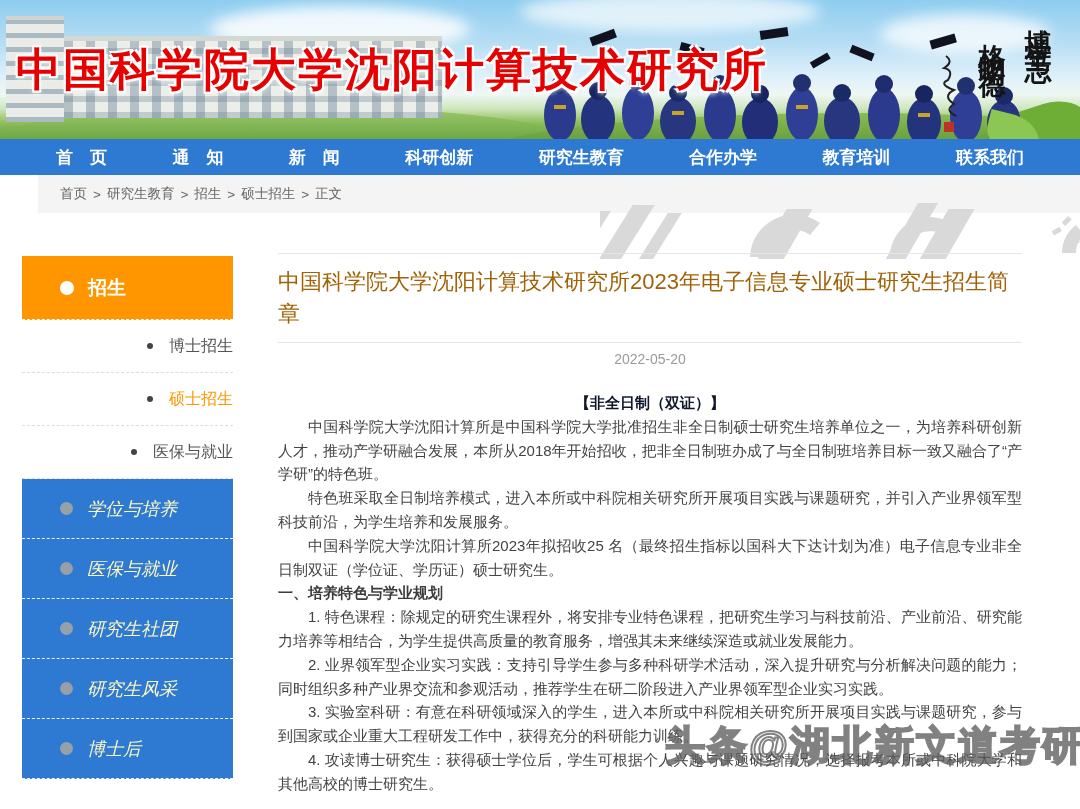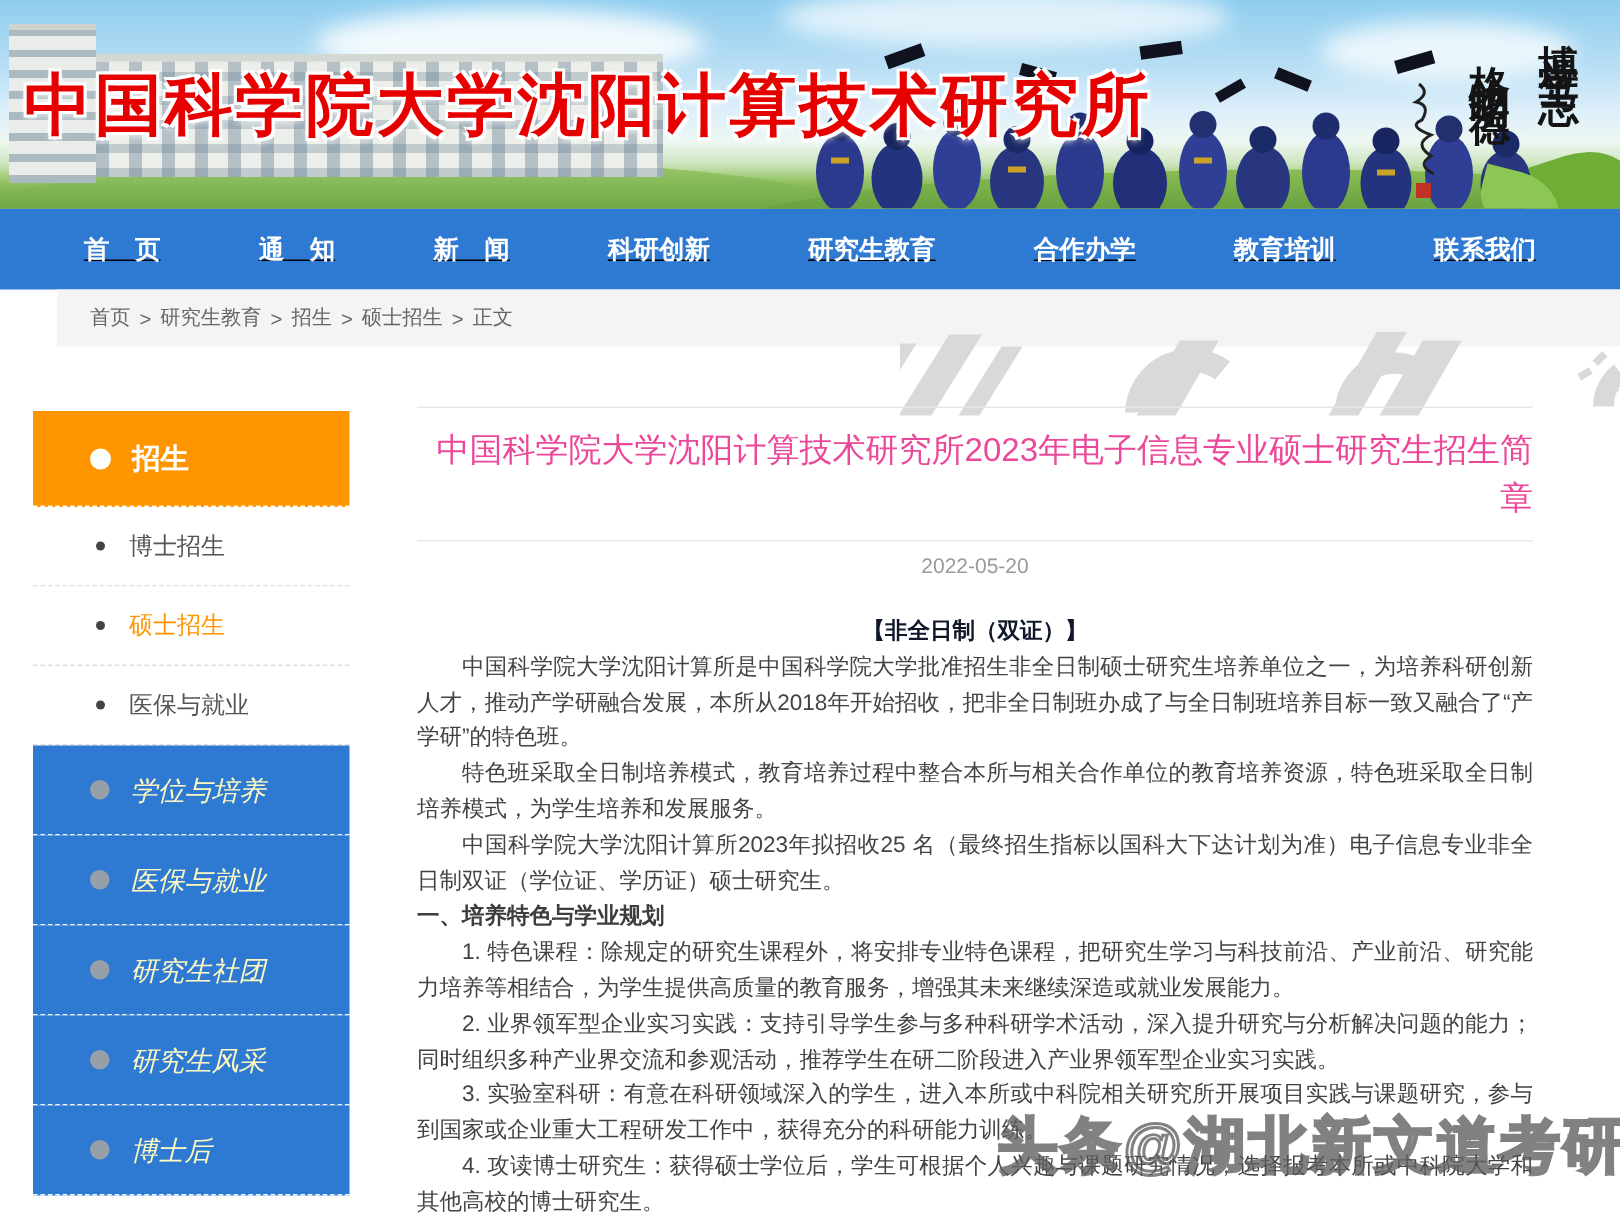--- a/index.html
+++ b/index.html
@@ -33,55 +33,55 @@
     color:#141414; writing-mode:vertical-rl; letter-spacing:9px; font-size:27px; line-height:1; }
   .motto-r { right:28px; }
   .motto-l { right:74px; top:22px; }
   .sig { position:absolute; right:120px; top:52px; }
   .leaf { position:absolute; border-radius:0 60% 0 60%; }
   .l1 { right:-8px; bottom:-6px; width:64px; height:44px; background:#6fae36; transform:rotate(-18deg); }
   .l2 { right:40px; bottom:-16px; width:54px; height:40px; background:#8cc753; transform:rotate(14deg); }
 
   
   .nav { display:flex; align-items:center; justify-content:space-between;
-    width:1080px; height:54px; background:#2e79d1; padding:0 56px;text-decoration:underline; }
+    width:1080px; height:36px; background:#2e79d1; padding:0 56px; }
   .nav-item { color:#fff; font-size:17px; font-weight:bold; white-space:nowrap; cursor:pointer; }
 
   
   .crumbbar { width:1080px; height:38px; background:#f4f4f4; display:flex; align-items:center;
     padding-left:22px; font-size:13.5px; color:#666;margin-left:38px; }
   .crumbbar span { margin-right:6px; }
   .crumb-link { cursor:pointer; }
 
   
   .content { position:relative; width:1080px; height:617px; background:#fff; }
   .gearmark { position:absolute; top:-10px; right:0; opacity:1; pointer-events:none; }
 
   
   .sidebar { position:absolute; left:22px; top:43px; width:211px; }
   .side-main { height:64px; background:#ff9600; display:flex; align-items:center; padding-left:38px;
     border-bottom:1px dashed rgba(255,255,255,.95); cursor:pointer; }
   .side-main .dot { width:14px; height:14px; border-radius:50%; background:#fff; margin-right:14px; }
   .side-main .lbl { color:#fff; font-size:19px; font-weight:bold; }
   .side-sub { height:53px; display:flex; align-items:center; padding-left:42px; background:#fff; cursor:pointer; }
-  .side-sub:not(:last-child) { border-bottom:1px dashed #ddd; }
+  .side-sub:not(:last-child) { border-bottom:1px dashed #ddd;justify-content:flex-end; }
   .side-sub .dot { width:6px; height:6px; border-radius:50%; background:#444; margin-right:16px; }
   .side-sub .lbl { font-size:16px; color:#555; }
   .side-sub.active .lbl { color:#ff9600; }
   .side-blue { height:60px; background:#2e79d1; display:flex; align-items:center; padding-left:38px;
     border-bottom:1px dashed rgba(255,255,255,.95); cursor:pointer; }
   .side-blue .dot { width:13px; height:13px; border-radius:50%; background:#97a0a8; margin-right:14px; }
   .side-blue .lbl { color:#fef9c3; font-size:18px;font-style:italic; }
 
   
   .main { position:absolute; left:278px; top:23px; width:744px; }
   .rule { border-top:1px solid #e7e7e7; }
   .r1 { margin-top:17px; }
-  .art-title { margin-top:12px; font-size:22px; font-weight:400; color:#ec4899; line-height:32px;
-    text-align:right; letter-spacing:0; }
+  .art-title { margin-top:12px; font-size:22px; font-weight:400; color:#a16207; line-height:32px;
+    text-align:left; letter-spacing:0; }
   .r2 { margin-top:12px; }
   .art-date { margin-top:8px; text-align:center; color:#9a9a9a; font-size:14px; }
   .art-body { margin-top:24px; font-size:15px; color:#434343; line-height:23.8px; text-align:justify; }
   .art-body p { margin:0; }
   .p-indent { text-indent:2em; }
   .p-center { text-align:center; font-weight:bold; color:#0f172a; }
   .p-head { font-weight:bold; color:#3d3d3d; }
 
   
   .wm { position:absolute; right:-4px; top:505px; z-index:5; white-space:nowrap;
@@ -265,21 +265,21 @@
     </div>
 
     <div class="main">
       <div class="rule r1"></div>
       <h1 class="art-title">中国科学院大学沈阳计算技术研究所2023年电子信息专业硕士研究生招生简章</h1>
       <div class="rule r2"></div>
       <div class="art-date">2022-05-20</div>
       <div class="art-body">
         <p class="p-center">【非全日制（双证）】</p>
         <p class="p-indent">中国科学院大学沈阳计算所是中国科学院大学批准招生非全日制硕士研究生培养单位之一，为培养科研创新人才，推动产学研融合发展，本所从2018年开始招收，把非全日制班办成了与全日制班培养目标一致又融合了“产学研”的特色班。</p>
-        <p class="p-indent">特色班采取全日制培养模式，教育培养过程中整合本所与相关合作单位的教育培养资源，特色班采取全日制培养模式，为学生培养和发展服务。</p>
+        <p class="p-indent">特色班采取全日制培养模式，进入本所或中科院相关研究所开展项目实践与课题研究，并引入产业界领军型科技前沿，为学生培养和发展服务。</p>
         <p class="p-indent">中国科学院大学沈阳计算所2023年拟招收25 名（最终招生指标以国科大下达计划为准）电子信息专业非全日制双证（学位证、学历证）硕士研究生。</p>
         <p class="p-head">一、培养特色与学业规划</p>
         <p class="p-indent">1. 特色课程：除规定的研究生课程外，将安排专业特色课程，把研究生学习与科技前沿、产业前沿、研究能力培养等相结合，为学生提供高质量的教育服务，增强其未来继续深造或就业发展能力。</p>
         <p class="p-indent">2. 业界领军型企业实习实践：支持引导学生参与多种科研学术活动，深入提升研究与分析解决问题的能力；同时组织多种产业界交流和参观活动，推荐学生在研二阶段进入产业界领军型企业实习实践。</p>
         <p class="p-indent">3. 实验室科研：有意在科研领域深入的学生，进入本所或中科院相关研究所开展项目实践与课题研究，参与到国家或企业重大工程研发工作中，获得充分的科研能力训练。</p>
         <p class="p-indent">4. 攻读博士研究生：获得硕士学位后，学生可根据个人兴趣与课题研究情况，选择报考本所或中科院大学和其他高校的博士研究生。</p>
 
       </div>
     </div>
 

